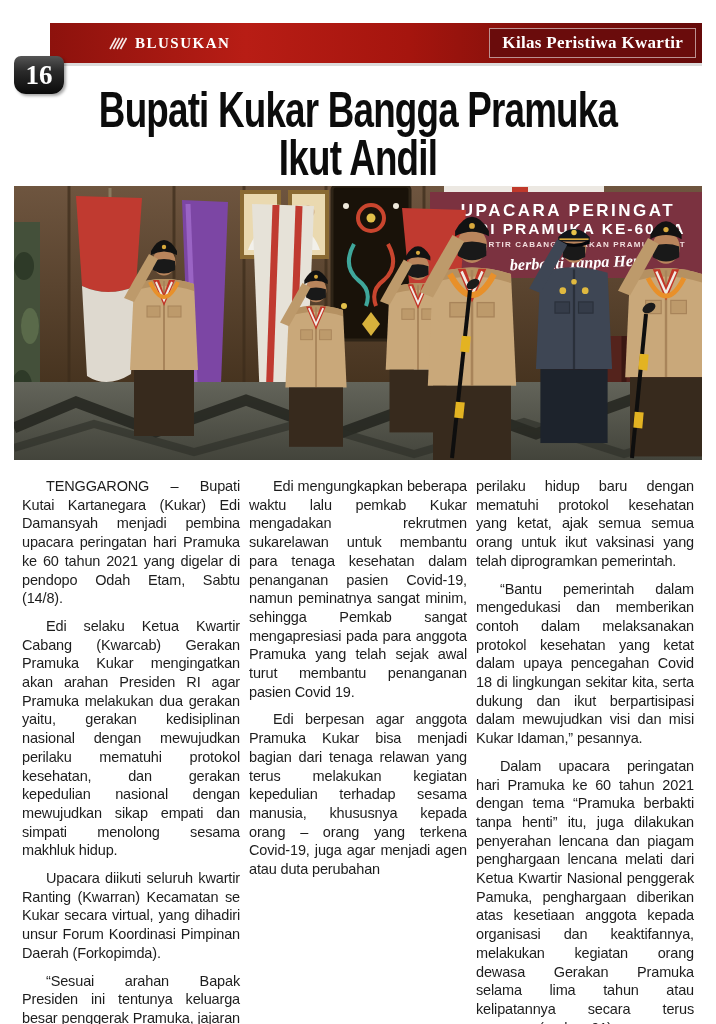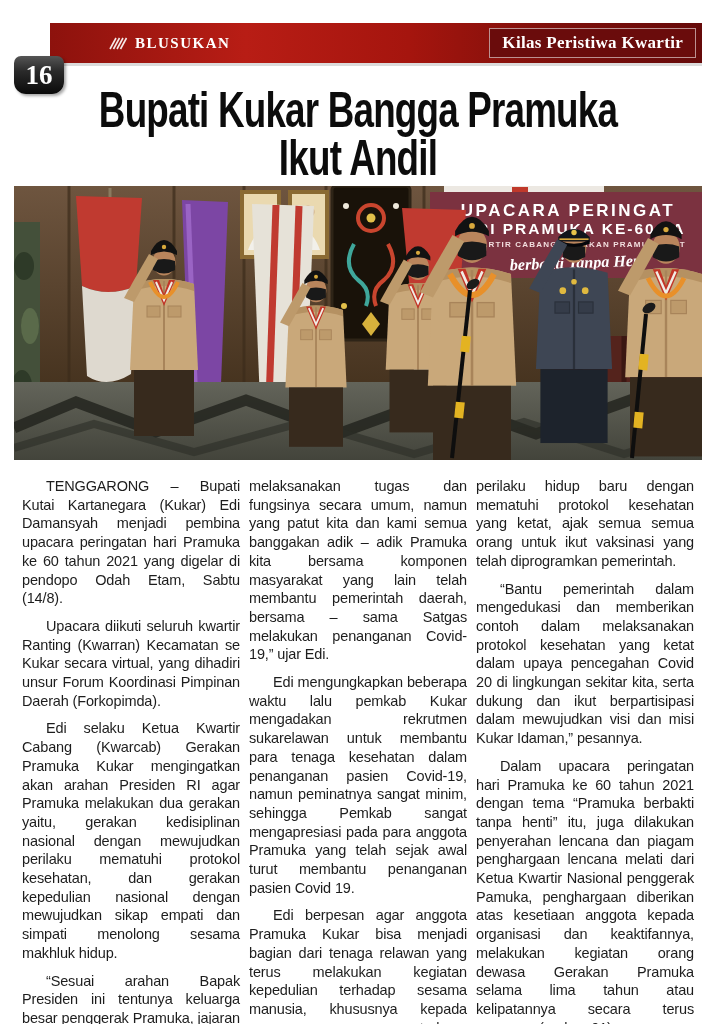--- a/index.html
+++ b/index.html
@@ -233,27 +233,26 @@
     <rect x="625" y="168" width="9" height="16" fill="#e3b322" transform="rotate(5 629 176)"></rect>
     <rect x="620" y="226" width="9" height="16" fill="#e3b322" transform="rotate(5 624 234)"></rect>
     <ellipse cx="635" cy="122" rx="7" ry="4.5" fill="#1b1b1b" transform="rotate(-30 635 122)"></ellipse>
   </g>
 </svg>
 </div>
 
 <div class="article">
   <div class="col">
     <p class="indent">TENGGARONG – Bupati Kutai Kartanegara (Kukar) Edi Damansyah menjadi pembina upacara peringatan hari Pramuka ke 60 tahun 2021 yang digelar di pendopo Odah Etam, Sabtu (14/8).</p>
+    <p class="indent">Edi selaku Ketua Kwartir Cabang (Kwarcab) Gerakan Pramuka Kukar mengingatkan akan arahan Presiden RI agar Pramuka melakukan dua gerakan yaitu, gerakan kedisiplinan nasional dengan mewujudkan perilaku mematuhi protokol kesehatan, dan gerakan kepedulian nasional dengan mewujudkan sikap empati dan simpati menolong sesama makhluk hidup.</p>
     <p class="indent">Upacara diikuti seluruh kwartir Ranting (Kwarran) Kecamatan se Kukar secara virtual, yang dihadiri unsur Forum Koordinasi Pimpinan Daerah (Forkopimda).</p>
-    <p class="indent">Edi selaku Ketua Kwartir Cabang (Kwarcab) Gerakan Pramuka Kukar mengingatkan akan arahan Presiden RI agar Pramuka melakukan dua gerakan yaitu, gerakan kedisiplinan nasional dengan mewujudkan perilaku mematuhi protokol kesehatan, dan gerakan kepedulian nasional dengan mewujudkan sikap empati dan simpati menolong sesama makhluk hidup.</p>
     <p class="indent">“Sesuai arahan Bapak Presiden ini tentunya keluarga besar penggerak Pramuka, jajaran Kwarcab, Kwarran di Kukar sudah mengimplementasikan dan</p>
   </div>
   <div class="col">
-    <p>melaksanakan tugas dan fungsinya secara umum, namun yang patut kita dan kami semua banggakan adik – adik Pramuka kita bersama komponen masyarakat yang lain telah membantu pemerintah daerah, bersama – sama Satgas melakukan penanganan Covid-19,” ujar Edi.</p>
     <p class="indent">Edi mengungkapkan beberapa waktu lalu pemkab Kukar mengadakan rekrutmen sukarelawan untuk membantu para tenaga kesehatan dalam penanganan pasien Covid-19, namun peminatnya sangat minim, sehingga Pemkab sangat mengapresiasi pada para anggota Pramuka yang telah sejak awal turut membantu penanganan pasien Covid 19.</p>
     <p class="indent">Edi berpesan agar anggota Pramuka Kukar bisa menjadi bagian dari tenaga relawan yang terus melakukan kegiatan kepedulian terhadap sesama manusia, khususnya kepada orang – orang yang terkena Covid-19, juga agar menjadi agen atau duta perubahan</p>
   </div>
   <div class="col">
     <p>perilaku hidup baru dengan mematuhi protokol kesehatan yang ketat, ajak semua semua orang untuk ikut vaksinasi yang telah diprogramkan pemerintah.</p>
-    <p class="indent">“Bantu pemerintah dalam mengedukasi dan memberikan contoh dalam melaksanakan protokol kesehatan yang ketat dalam upaya pencegahan Covid 20 di lingkungan sekitar kita, serta dukung dan ikut berpartisipasi dalam mewujudkan visi dan misi Kukar Idaman,” pesannya.</p>
+    <p class="indent">“Bantu pemerintah dalam mengedukasi dan memberikan contoh dalam melaksanakan protokol kesehatan yang ketat dalam upaya pencegahan Covid 18 di lingkungan sekitar kita, serta dukung dan ikut berpartisipasi dalam mewujudkan visi dan misi Kukar Idaman,” pesannya.</p>
     <p class="indent">Dalam upacara peringatan hari Pramuka ke 60 tahun 2021 dengan tema “Pramuka berbakti tanpa henti” itu, juga dilakukan penyerahan lencana dan piagam penghargaan lencana melati dari Ketua Kwartir Nasional penggerak Pamuka, penghargaan diberikan atas kesetiaan anggota kepada organisasi dan keaktifannya, melakukan kegiatan orang dewasa Gerakan Pramuka selama lima tahun atau kelipatannya secara terus menerus. (prokom01)</p>
   </div>
 </div>
 
 </body></html>

